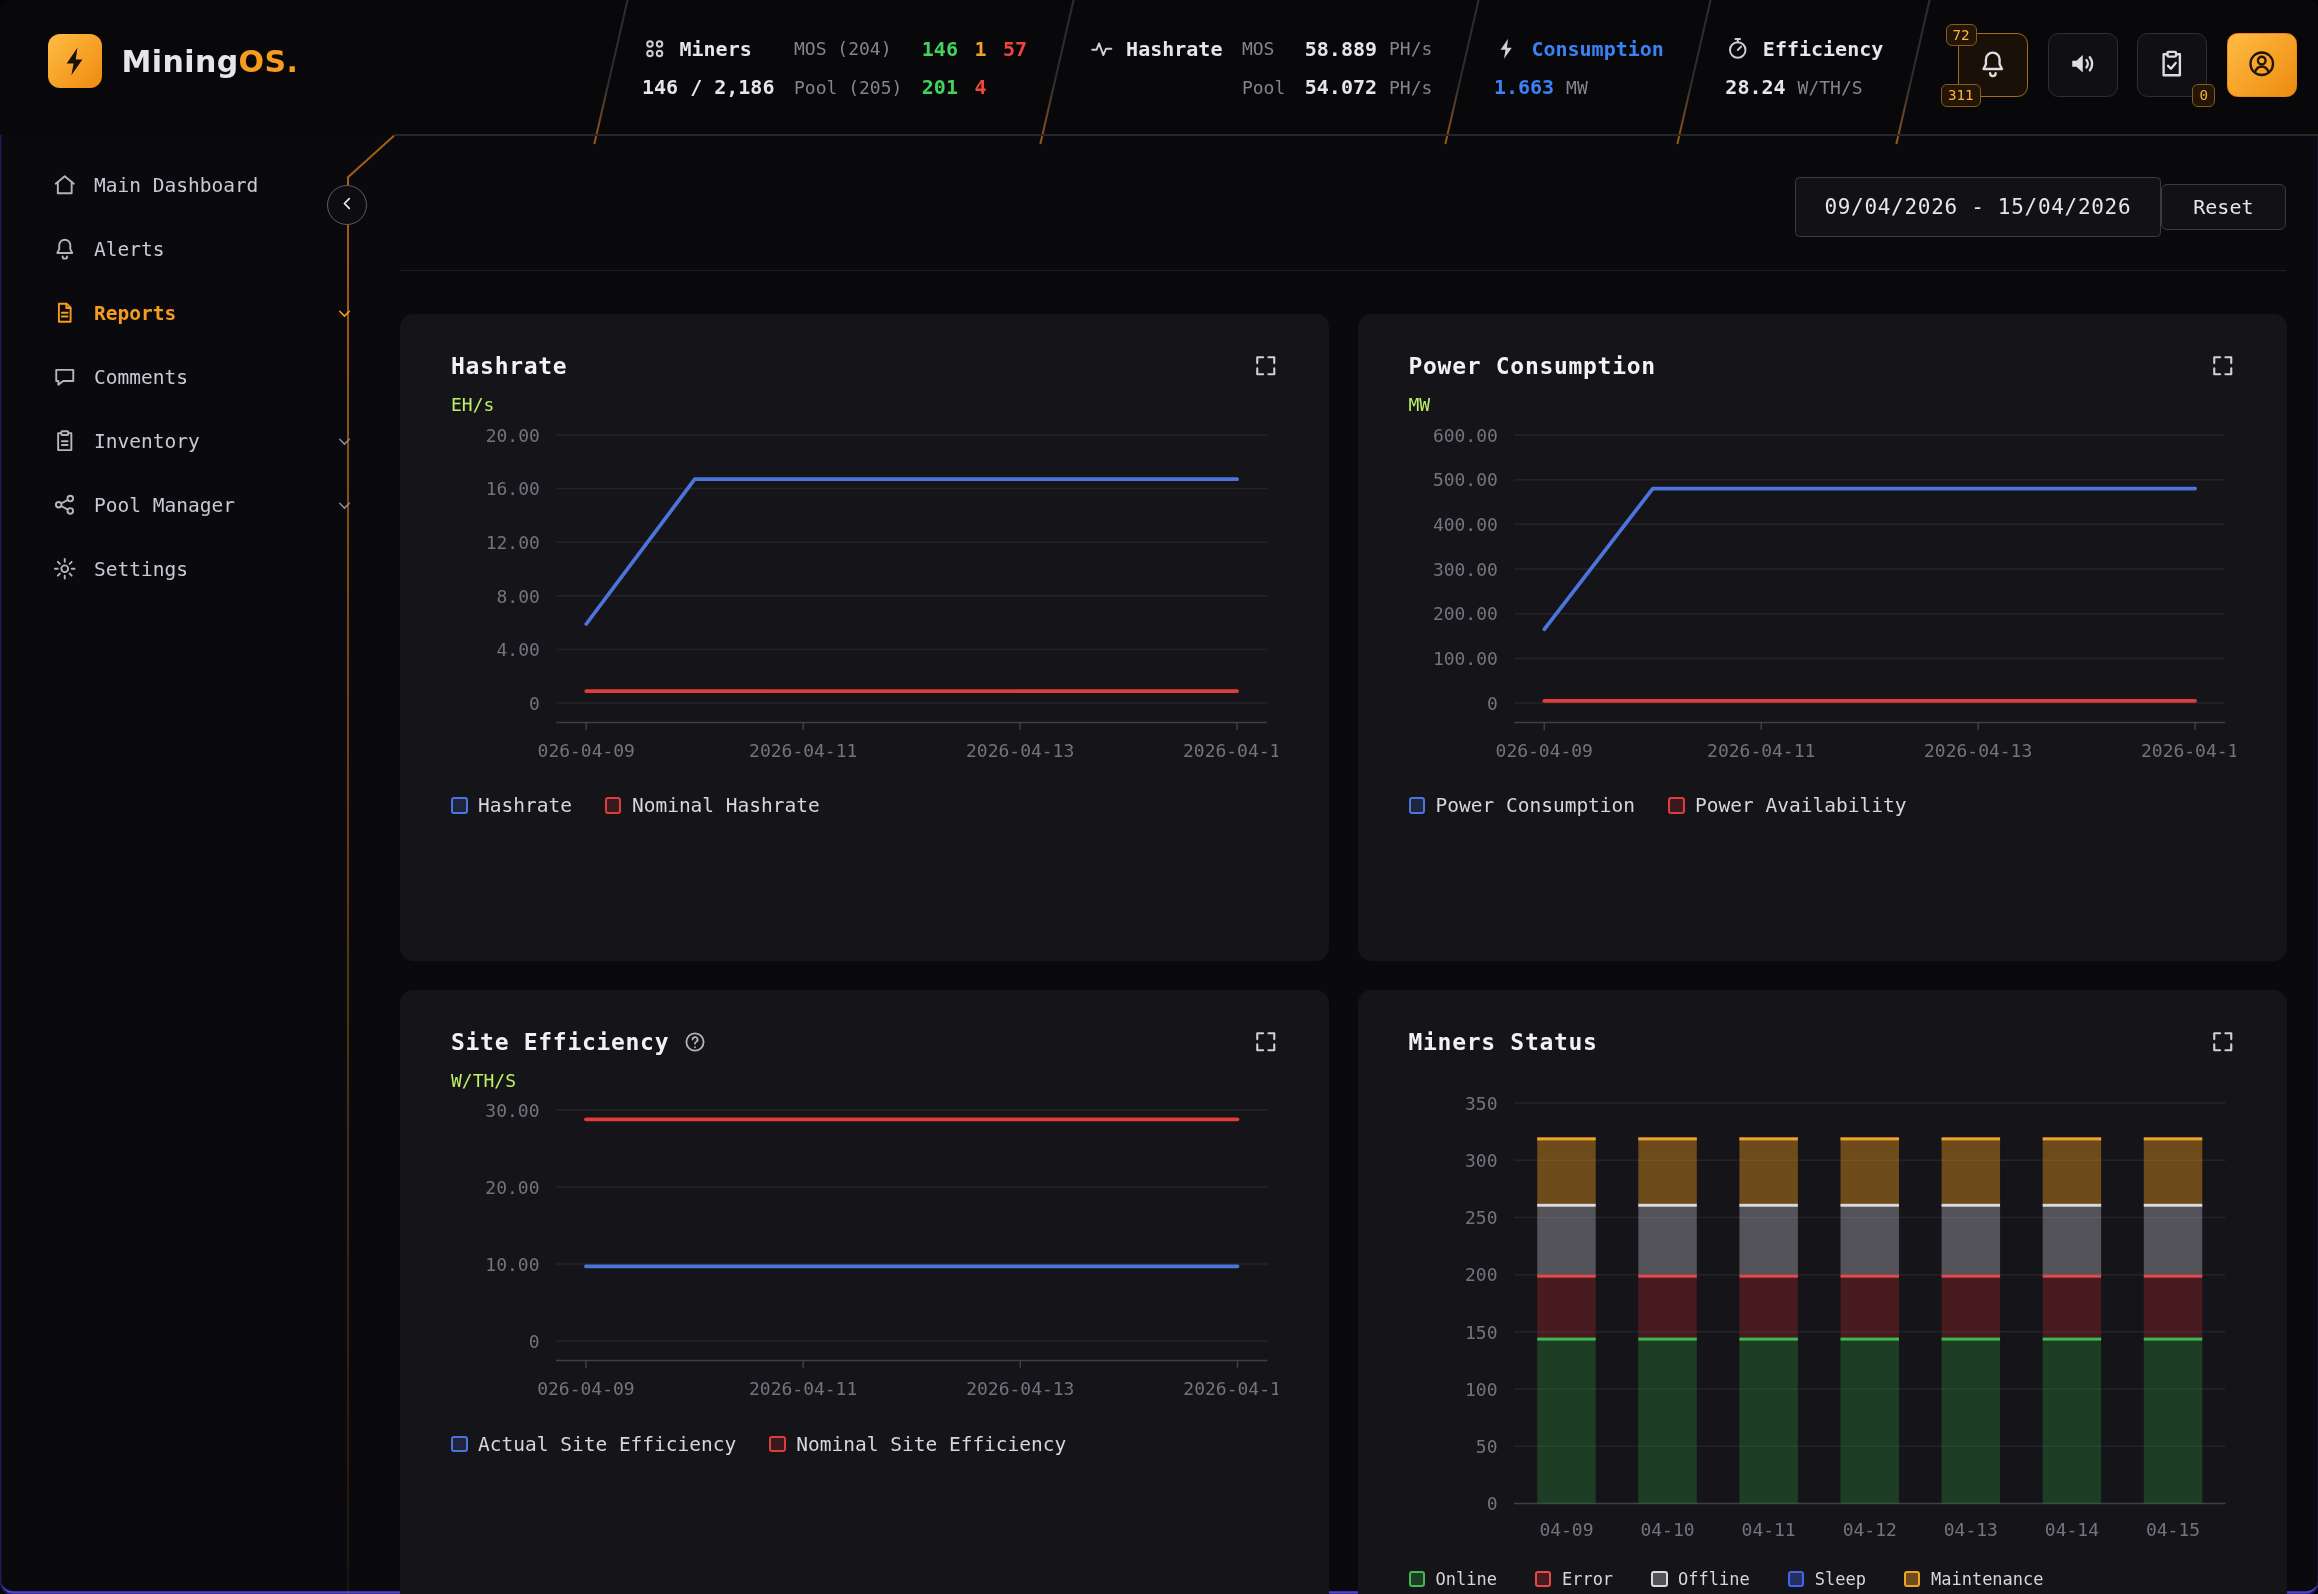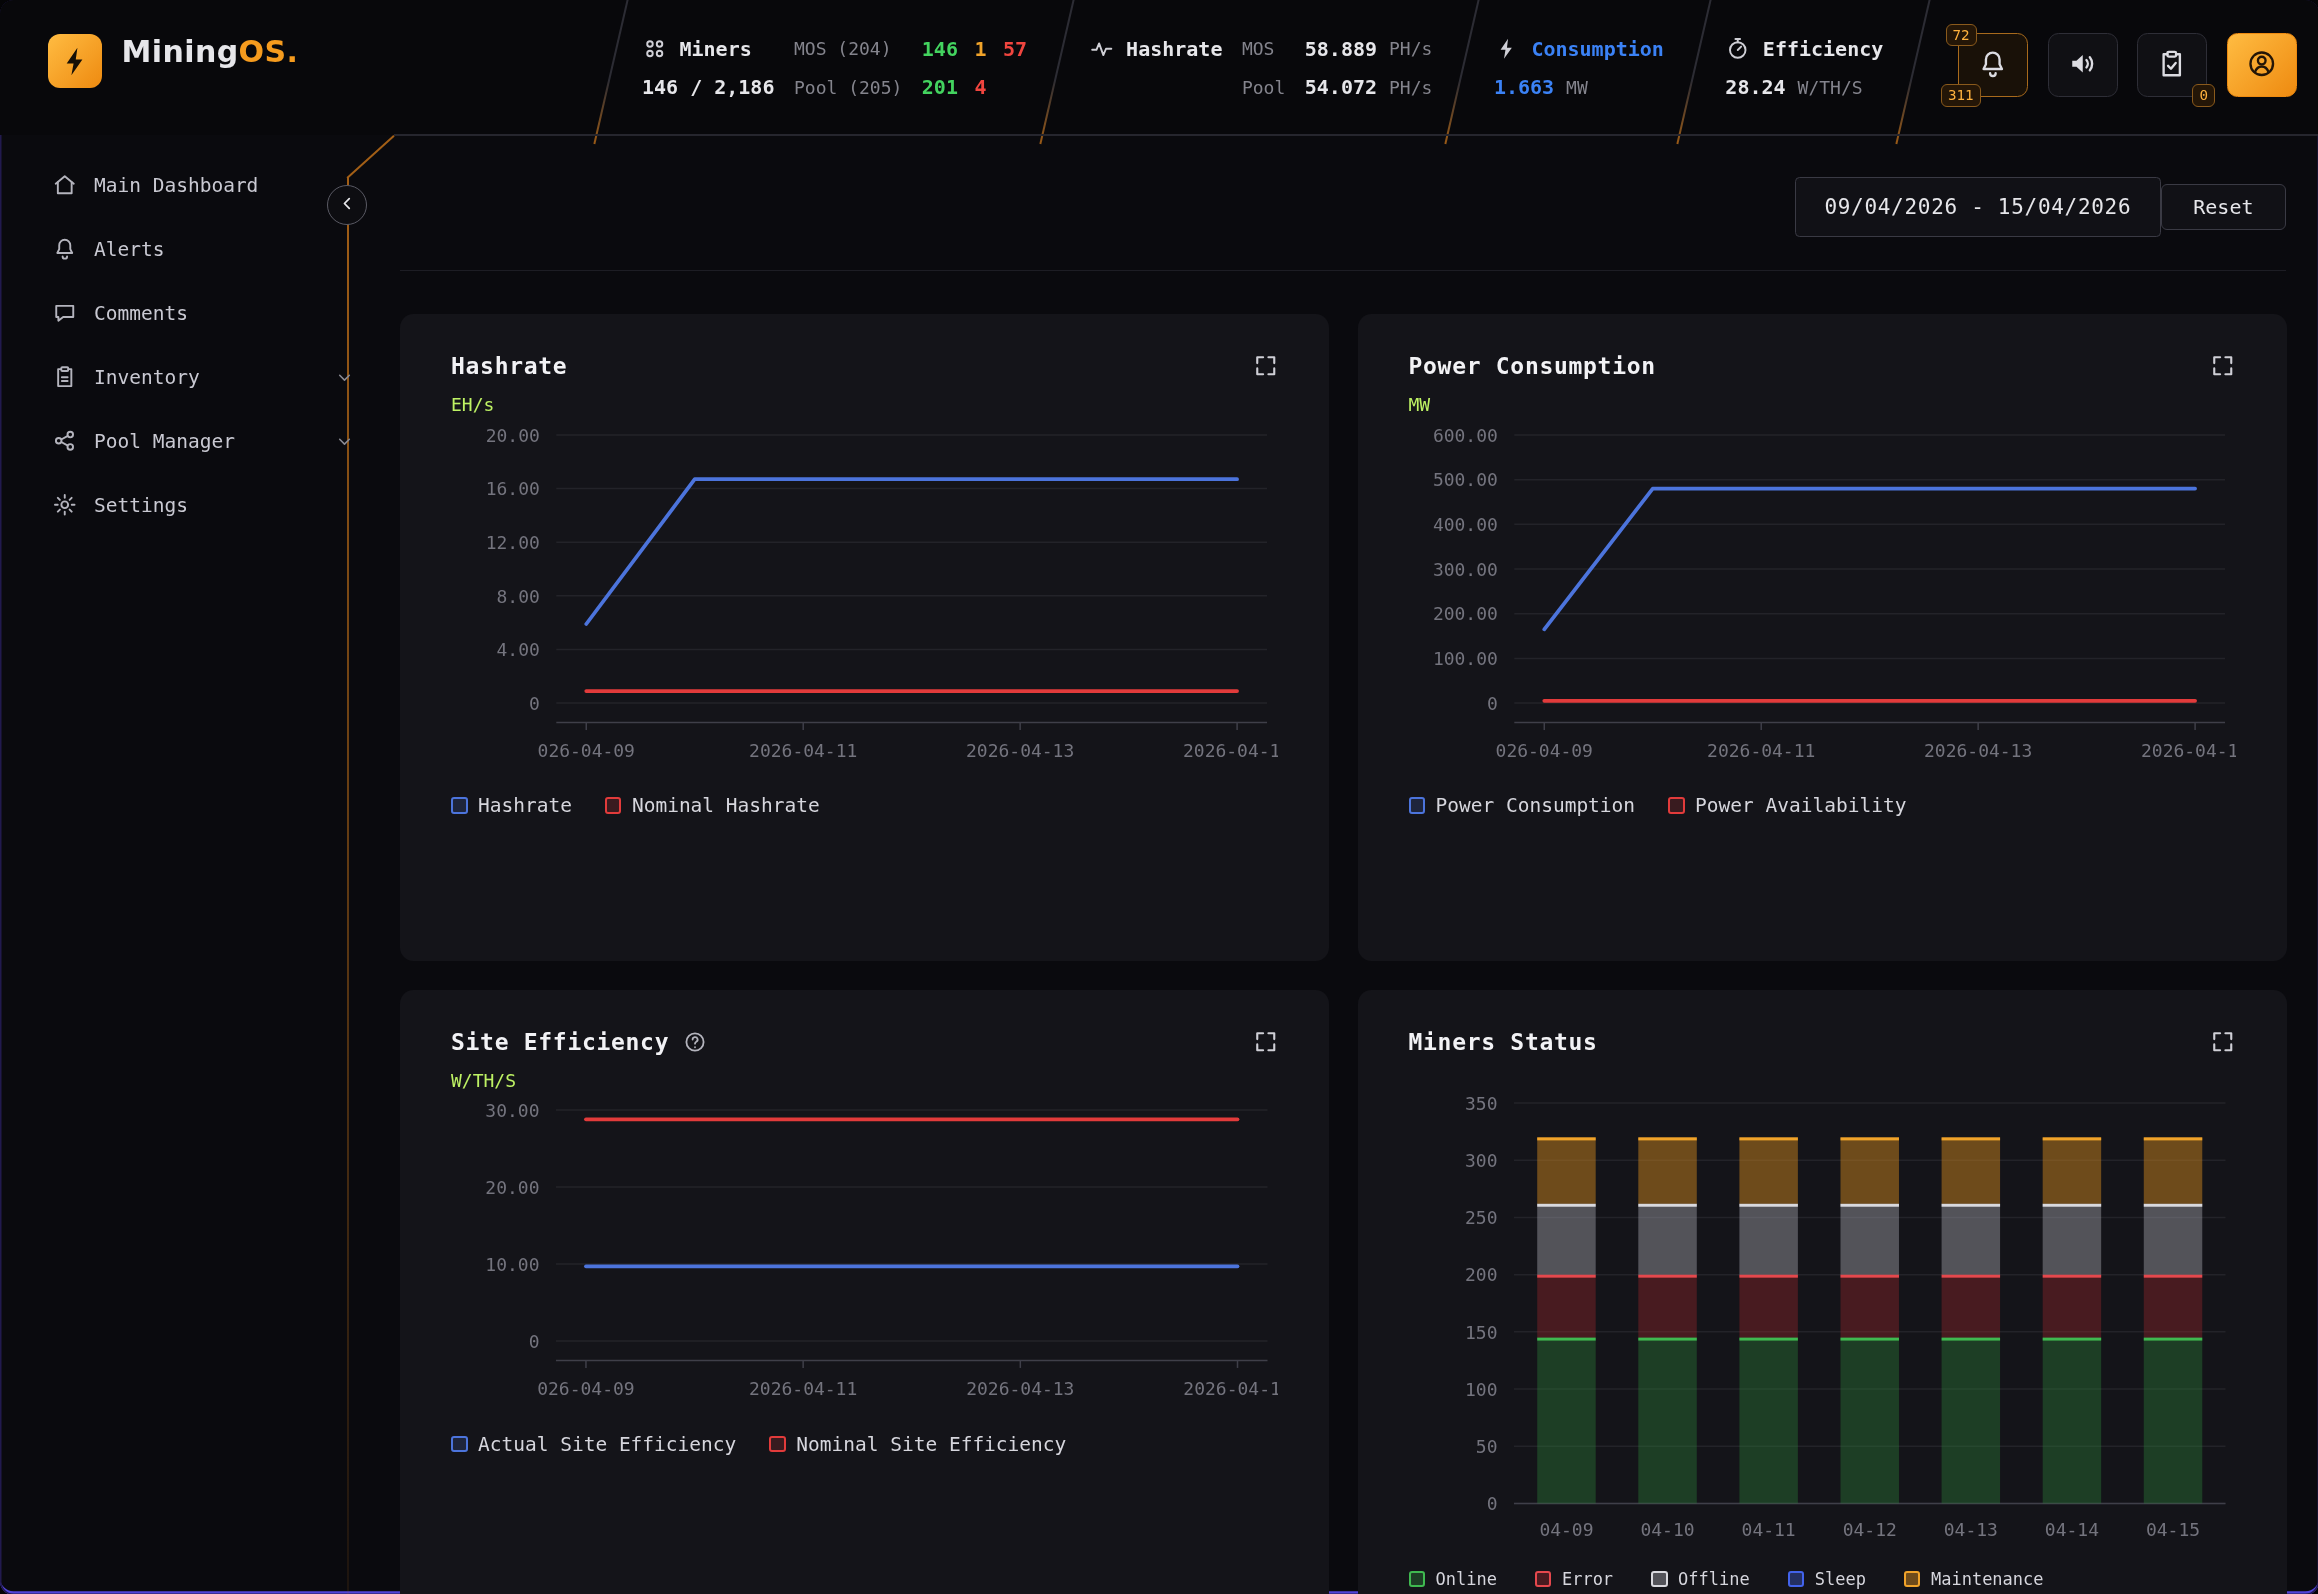--- a/index.html
+++ b/index.html
@@ -3,21 +3,21 @@
 <meta charset="utf-8">
 <style>
   *{margin:0;padding:0;box-sizing:border-box}
   html,body{width:2319px;height:1595px;background:#050507;overflow:hidden}
   body{font-family:"DejaVu Sans Mono",monospace;color:#e6e6ea}
   .frame{position:relative;width:2319px;height:1595px;background:#0a0a0e;border-radius:13.5px;overflow:hidden;
          box-shadow:inset 0 0 0 1.5px #221a4e, inset 0 -3.7px 0 0 #5143d9}
 
   
   .topbar{position:absolute;top:0;left:0;right:0;height:135px;background:#08080b}
-  .logo{position:absolute;left:48px;top:34px;display:flex;gap:19.5px;align-items:flex-start;cursor:pointer}
+  .logo{position:absolute;left:48px;top:34px;display:flex;gap:19.5px;align-items:center;cursor:pointer}
   .logo-badge{width:54px;height:54px;border-radius:12px;background:linear-gradient(135deg,#ffbc42,#ee8a10);
               display:flex;align-items:center;justify-content:center;color:#171006}
   .logo-badge svg{width:33px;height:33px}
   .logo-text{font-family:"DejaVu Sans",sans-serif;font-weight:bold;font-size:30px;letter-spacing:0.4px}
   .logo-text .os{color:#f59b1e}
   .stats{position:absolute;left:600px;top:0;height:135px;display:flex;align-items:center}
   .divider{width:1.5px;height:157px;margin:0 10.5px;align-self:center;
            background:linear-gradient(180deg,#2c2c34 0%,#2c2c34 58%,#9a5a16 100%);transform:rotate(13deg)}
   .stat-group{display:grid;grid-template-columns:auto auto auto;column-gap:19.5px;row-gap:13.5px;
               align-items:center;padding:0 19.5px;font-size:20px}
@@ -257,20 +257,31 @@
             <path d="M5.5 9.5V20h13V9.5"></path>
           </svg></span>
       <span class="s-label">Main Dashboard</span>
     </div>
     <div class="side-item">
       <span class="s-icon"><svg viewBox="0 0 24 24" fill="none" stroke="currentColor" stroke-width="1.8" stroke-linecap="round" stroke-linejoin="round">
             <path d="M12 3.5a5.2 5.2 0 0 0-5.2 5.2v3.6L5 16h14l-1.8-3.7V8.7A5.2 5.2 0 0 0 12 3.5z"></path>
             <path d="M10 19.2a2.1 2.1 0 0 0 4.2 0"></path>
           </svg></span>
       <span class="s-label">Alerts</span>
+    </div>
+    <div class="side-item active">
+      <span class="s-icon"><svg viewBox="0 0 24 24" fill="none" stroke="currentColor" stroke-width="1.8" stroke-linecap="round" stroke-linejoin="round">
+            <path d="M6.5 3.5h7.2l3.8 3.8v13.2h-11z"></path>
+            <path d="M13.5 3.5v4h4"></path>
+            <path d="M9.3 12h5.4M9.3 15.5h5.4"></path>
+          </svg></span>
+      <span class="s-label">Reports</span>
+      <span class="chev"><svg viewBox="0 0 24 24" fill="none" stroke="currentColor" stroke-width="1.8" stroke-linecap="round" stroke-linejoin="round">
+            <path d="M6.5 9.5 12 15l5.5-5.5"></path>
+          </svg></span>
     </div>
     <div class="side-item">
       <span class="s-icon"><svg viewBox="0 0 24 24" fill="none" stroke="currentColor" stroke-width="1.8" stroke-linejoin="round">
             <path d="M4 5.5h16V16h-9.5L6 19.5V16H4z"></path>
           </svg></span>
       <span class="s-label">Comments</span>
     </div>
     <div class="side-item">
       <span class="s-icon"><svg viewBox="0 0 24 24" fill="none" stroke="currentColor" stroke-width="1.8" stroke-linecap="round" stroke-linejoin="round">
             <rect x="8.7" y="3" width="6.6" height="3.6" rx="1"></rect>

